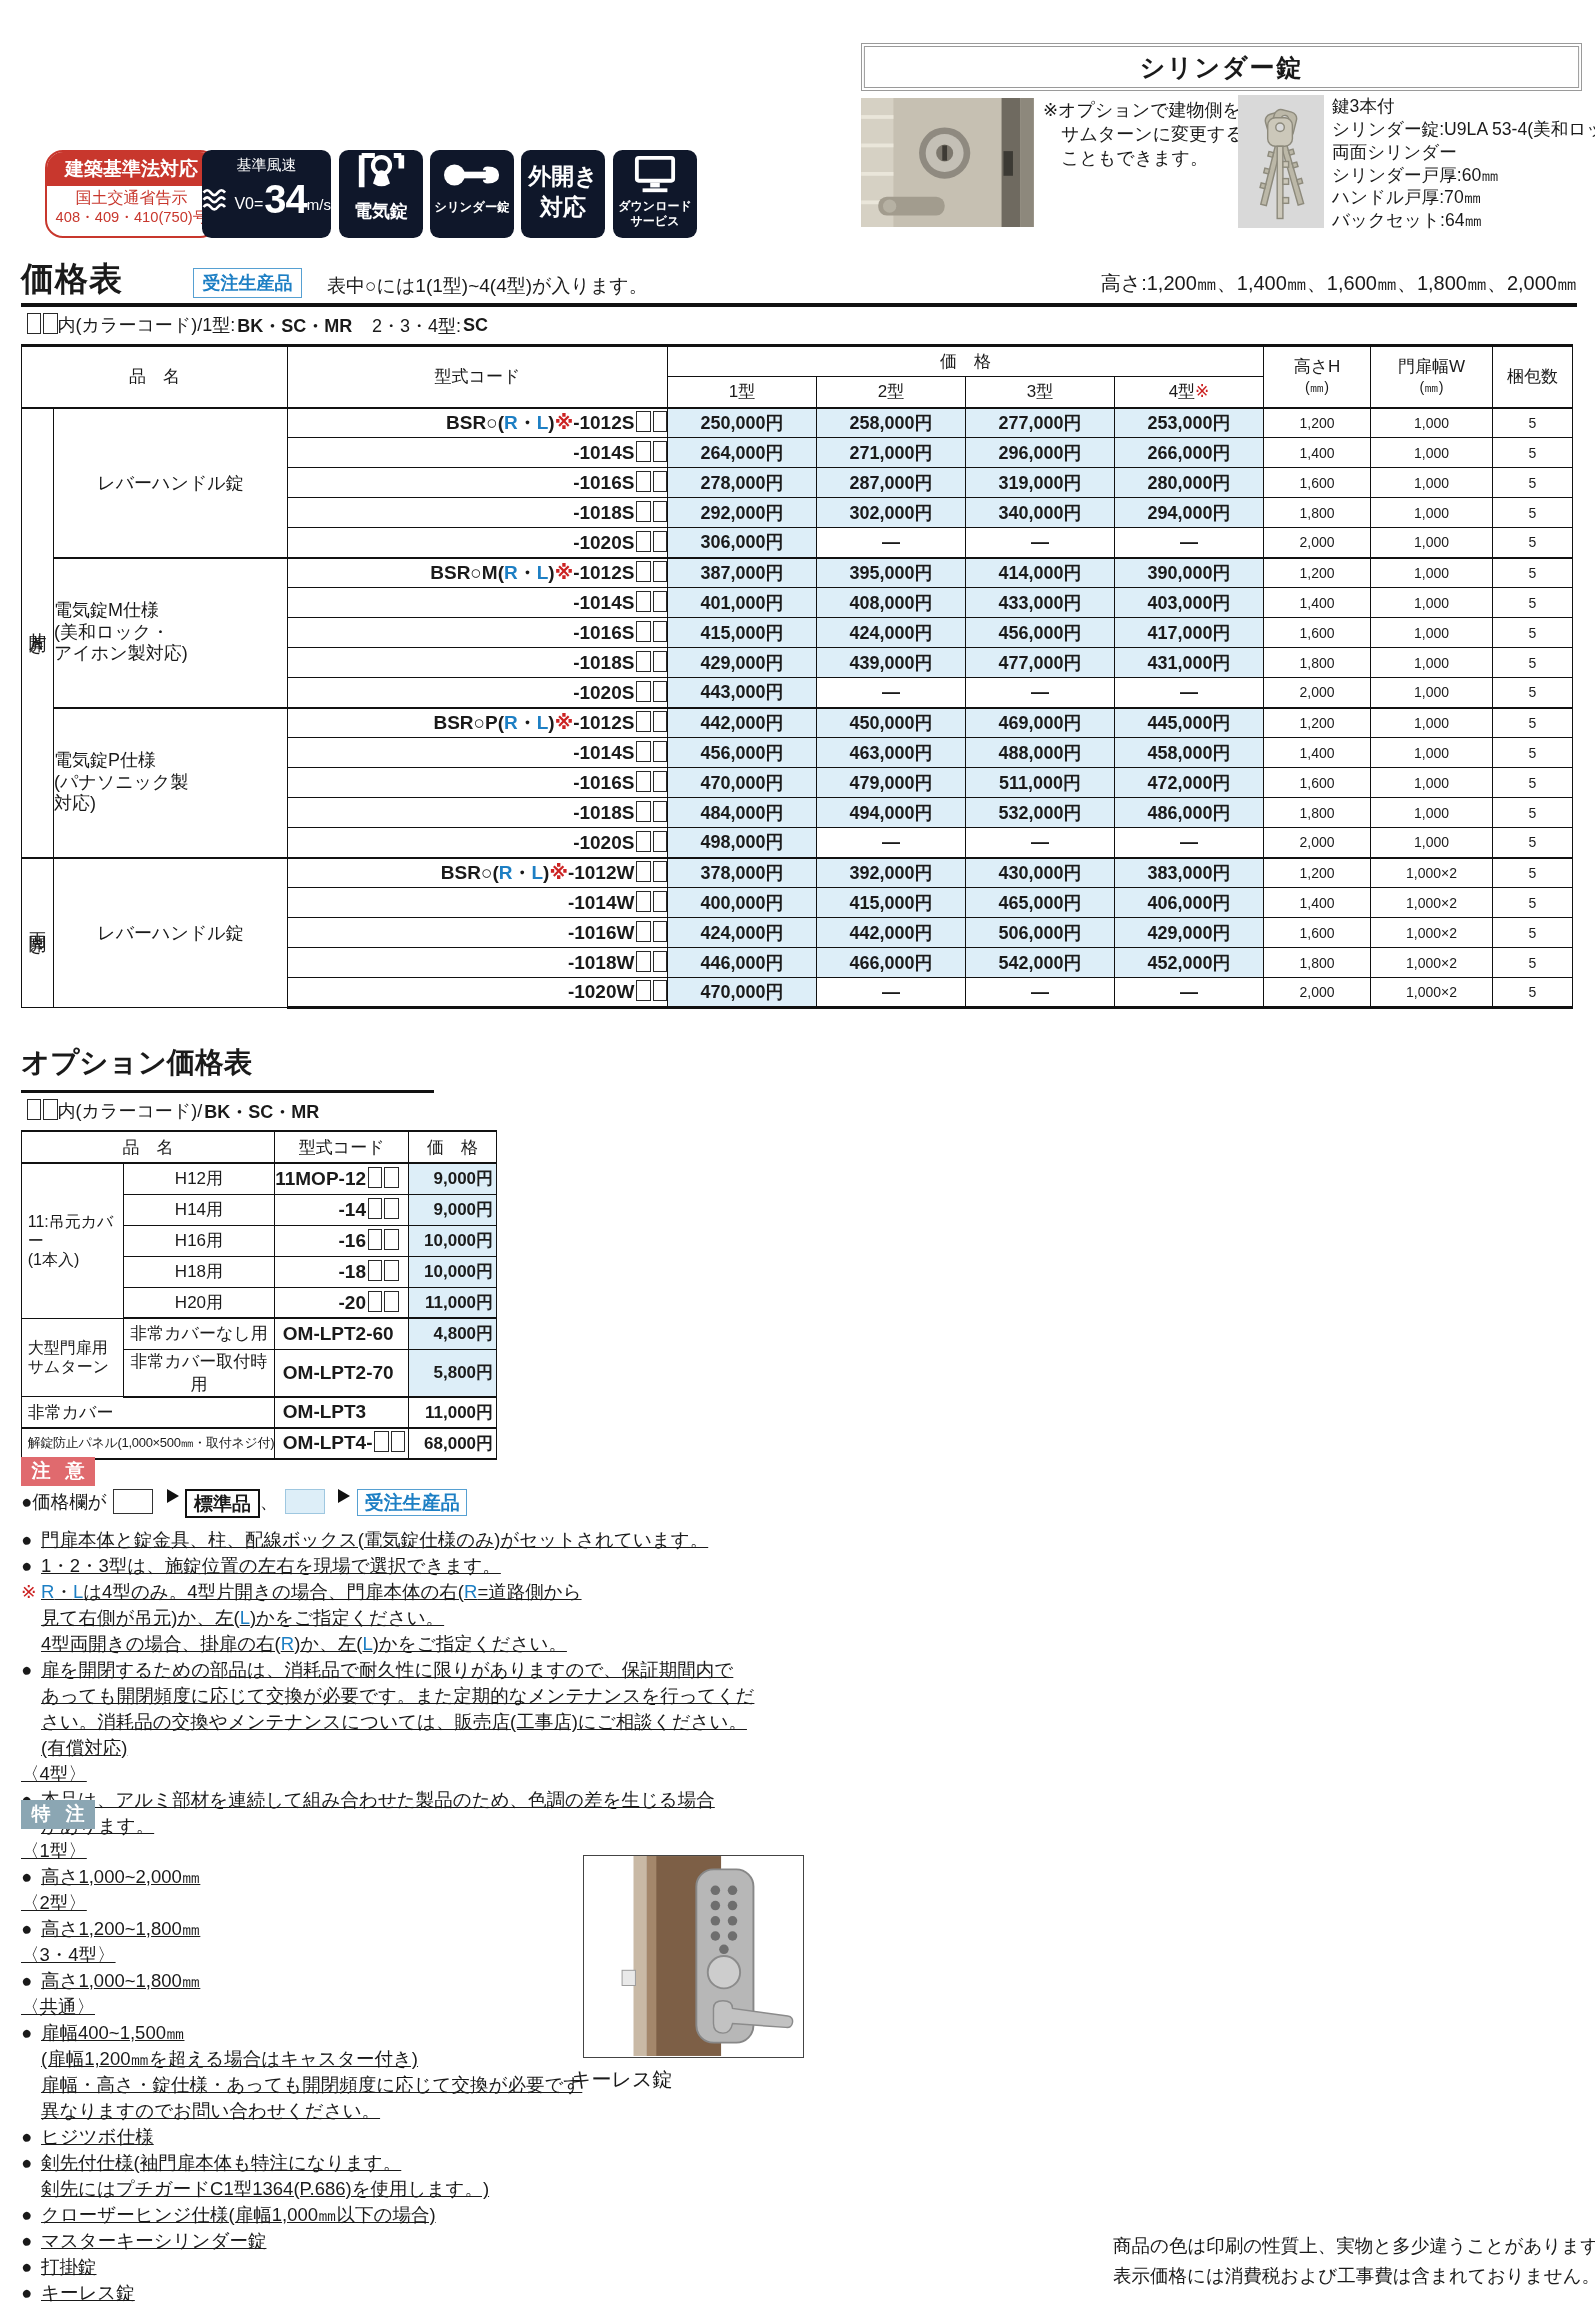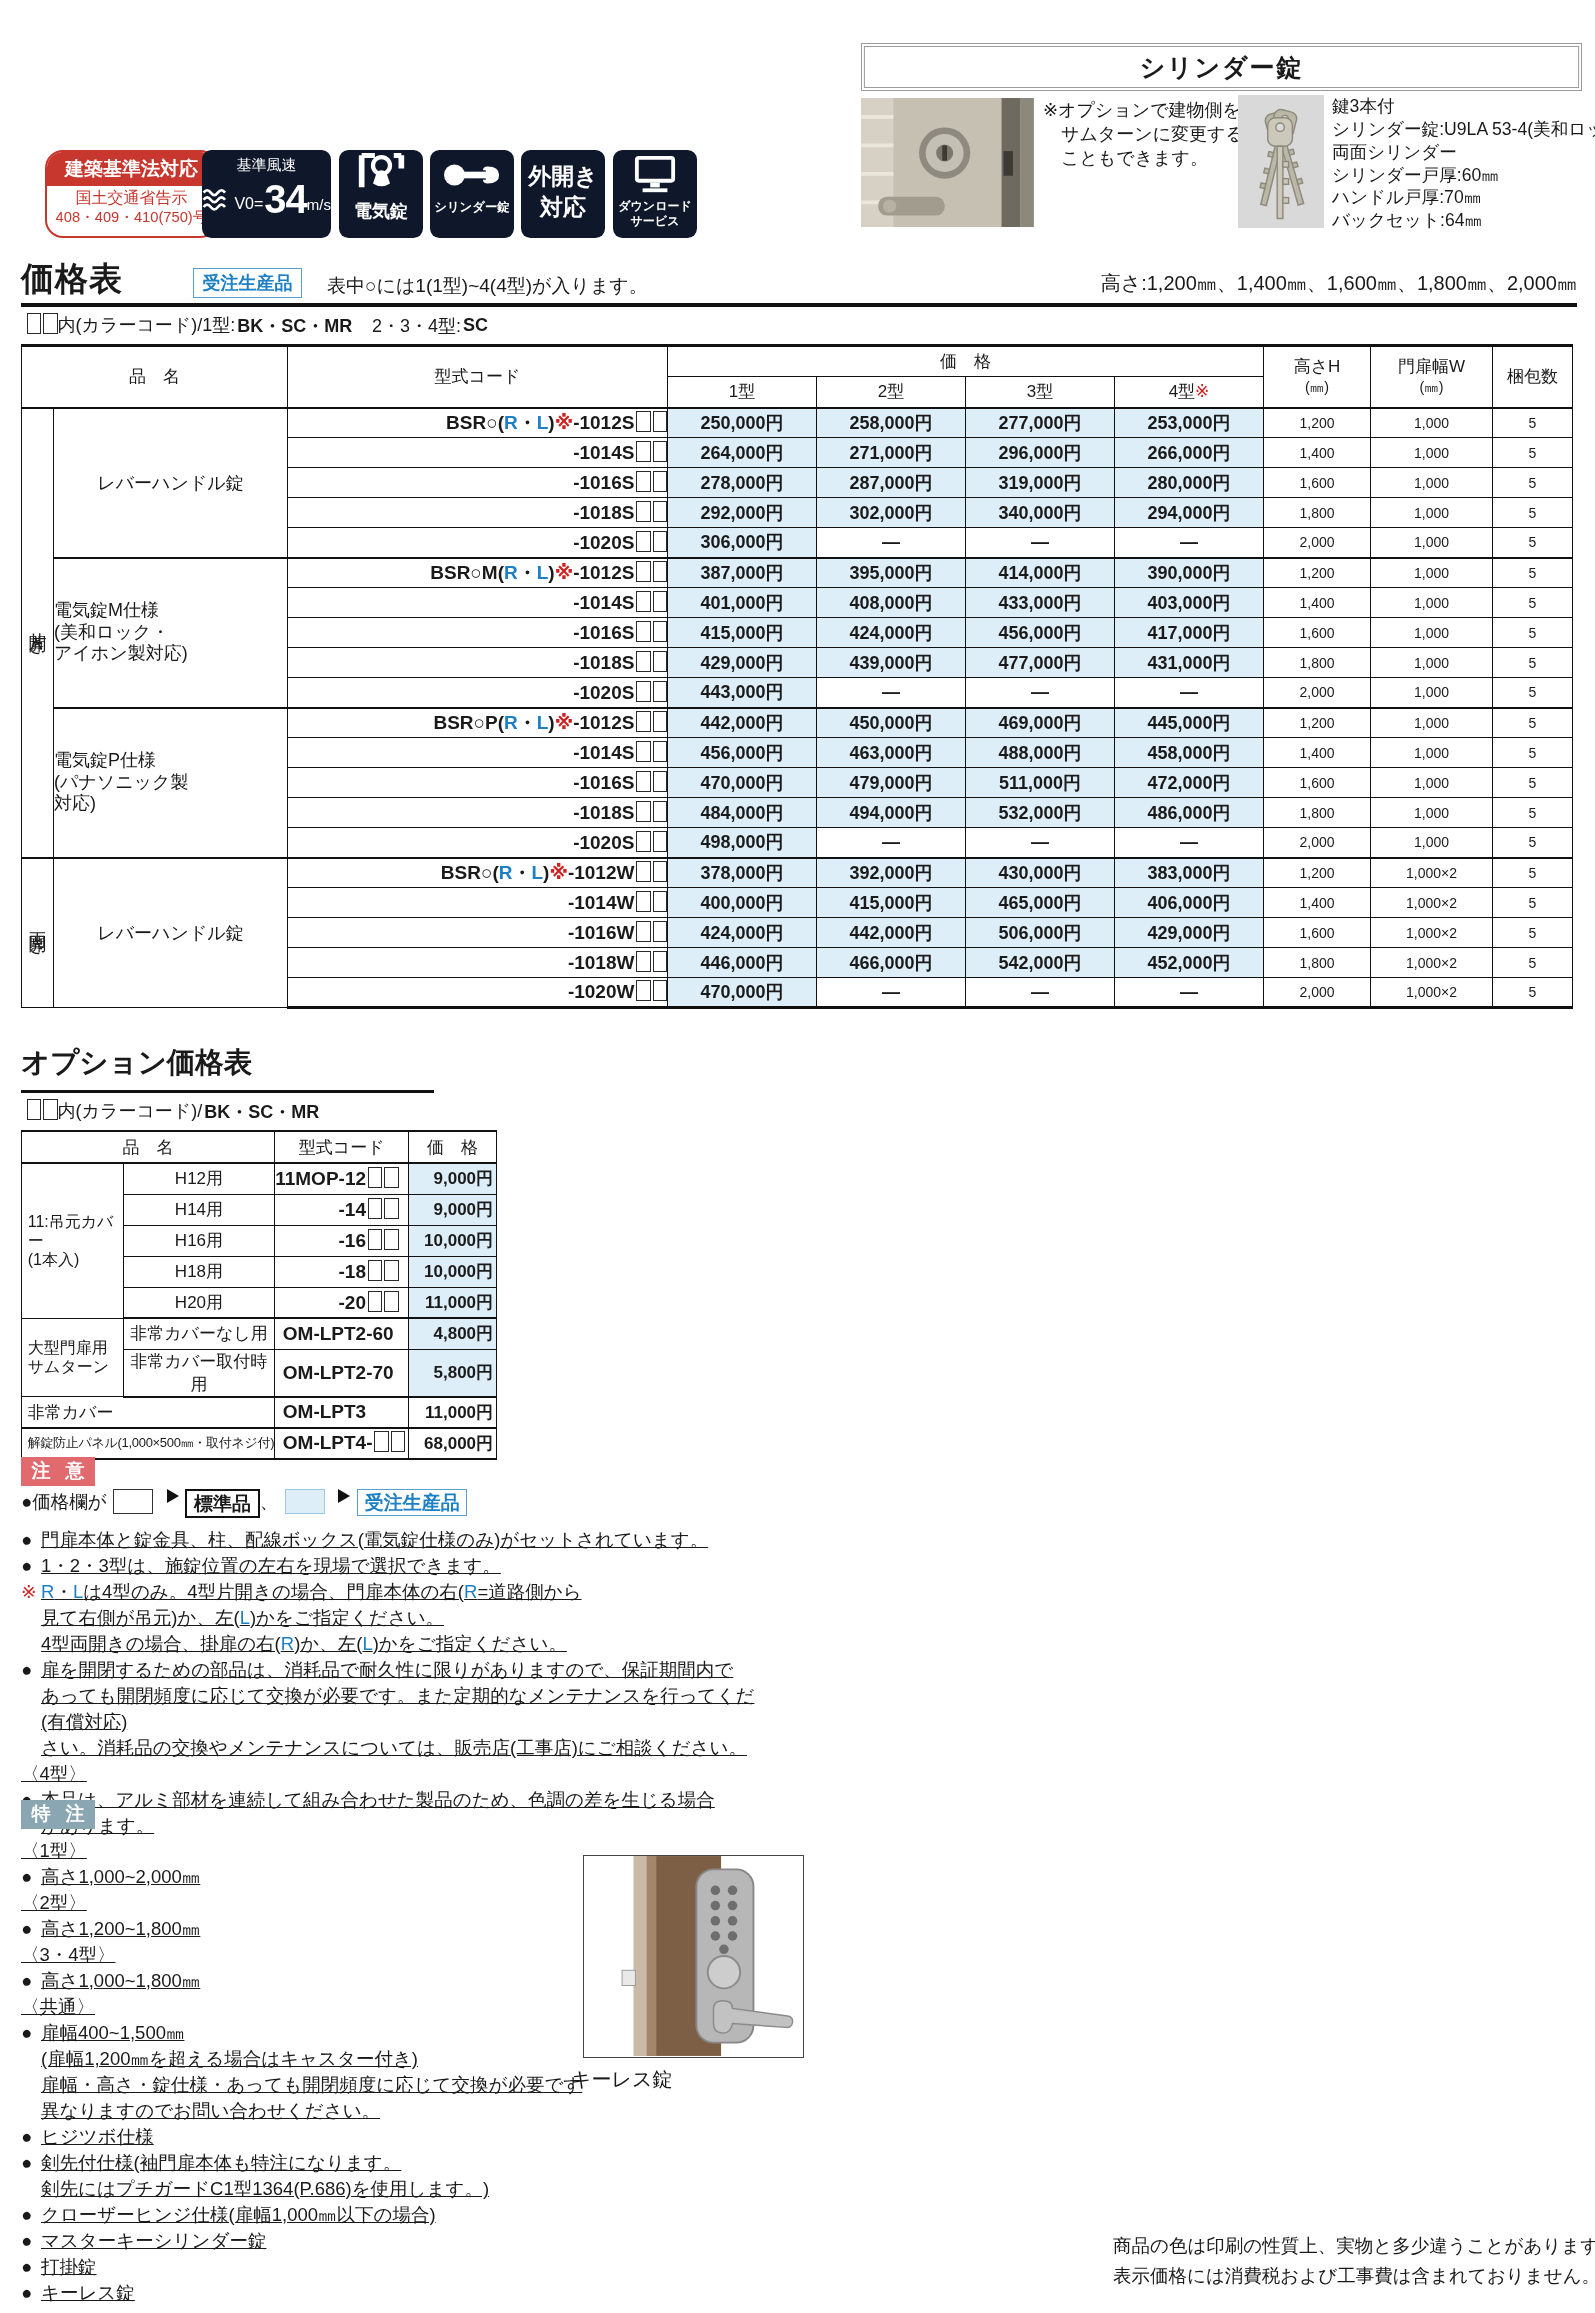--- a/index.html
+++ b/index.html
@@ -579,22 +579,22 @@
       <span class="lg-tag order">受注生産品</span>
     </div>
     <div id="caution-lines">
         <div class="nline"><span class="mk">●</span><span>門扉本体と錠金具、柱、配線ボックス(電気錠仕様のみ)がセットされています。</span></div>
         <div class="nline"><span class="mk">●</span><span>1・2・3型は、施錠位置の左右を現場で選択できます。</span></div>
         <div class="nline"><span class="mk c-red">※</span><span><span class="c-blue">R</span>・<span class="c-blue">L</span>は4型のみ。4型片開きの場合、門扉本体の右(<span class="c-blue">R</span>=道路側から</span></div>
         <div class="nline ind"><span>見て右側が吊元)か、左(<span class="c-blue">L</span>)かをご指定ください。</span></div>
         <div class="nline ind"><span>4型両開きの場合、掛扉の右(<span class="c-blue">R</span>)か、左(<span class="c-blue">L</span>)かをご指定ください。</span></div>
         <div class="nline"><span class="mk">●</span><span>扉を開閉するための部品は、消耗品で耐久性に限りがありますので、保証期間内で</span></div>
         <div class="nline ind"><span>あっても開閉頻度に応じて交換が必要です。また定期的なメンテナンスを行ってくだ</span></div>
+        <div class="nline ind"><span>さい。消耗品の交換やメンテナンスについては、販売店(工事店)にご相談ください。</span></div>
         <div class="nline ind"><span>(有償対応)</span></div>
-        <div class="nline ind"><span>さい。消耗品の交換やメンテナンスについては、販売店(工事店)にご相談ください。</span></div>
         <div class="nline"><span>〈4型〉</span></div>
         <div class="nline"><span class="mk">●</span><span>本品は、アルミ部材を連続して組み合わせた製品のため、色調の差を生じる場合</span></div>
         <div class="nline ind"><span>があります。</span></div>
       </div>
   </div>
 
   <div class="sec-label" id="special-label">特 注</div>
   <div id="special-block">
       <div id="special-lines">
         <div class="nline"><span>〈1型〉</span></div>

